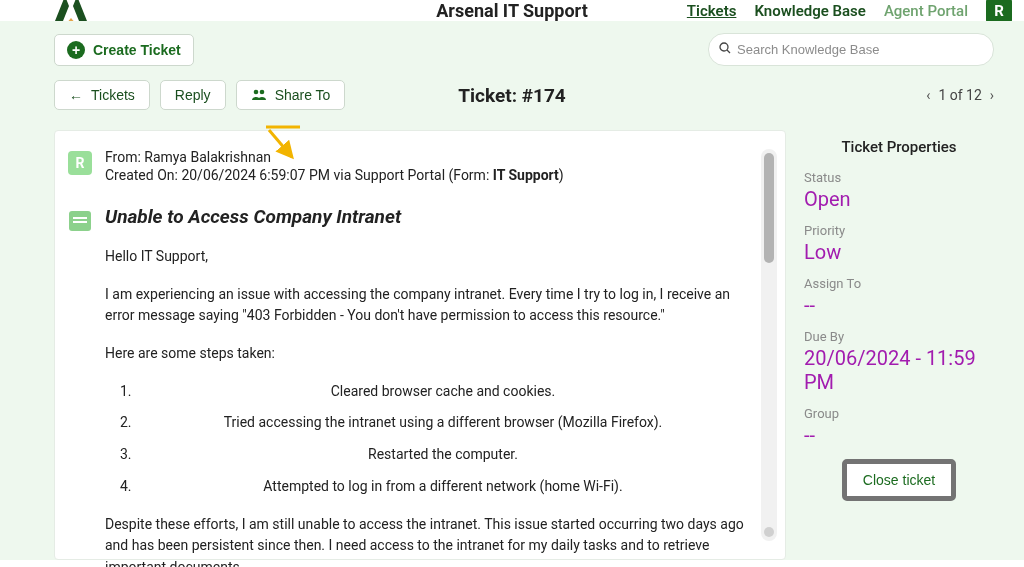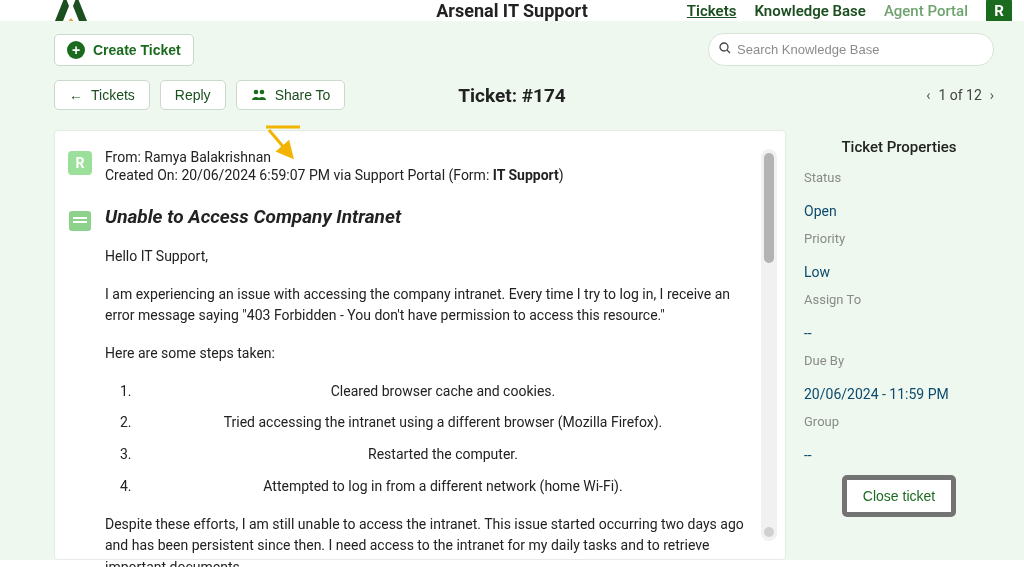--- a/index.html
+++ b/index.html
@@ -65,21 +65,21 @@
 
   .scroll-faux { width: 16px; background: #f1f1f1; border-radius: 8px; position: relative; }
   .scroll-thumb { position: absolute; top: 4px; left: 3px; right: 3px; height: 110px; background: #b3b3b3; border-radius: 5px; }
   .scroll-bot { position: absolute; bottom: 4px; left: 3px; right: 3px; height: 10px; background: #d0d0d0; border-radius: 5px; }
 
   
   .side-panel { width: 190px; background: transparent; }
   .side-title { text-align: center; font-size: 15px; font-weight: 500; color: #222; padding: 8px 0 14px 0; }
   .prop { margin-bottom: 12px; }
   .prop-label { font-size: 13px; color: #8a8a8a; }
-  .prop-val { font-size: 14px; color: #0c4a6e; margin-top: 18px; }
+  .prop-val { font-size: 20px; color: #a21caf; margin-top: 2px; }
   .close-btn-wrap { display: flex; justify-content: center; margin-top: 12px; }
   .close-btn { background: #fff; border: 5px solid #737373; border-radius: 5px; padding: 8px 16px; color: #1b6b1f; font-weight: 500; font-size: 14px; cursor: pointer; }
 </style>
 </head>
 <body>
 
 <div class="top-nav">
   <div class="nav-left">
     <div class="logo-wrap">
       <svg width="40" height="34" viewBox="0 0 40 34">

